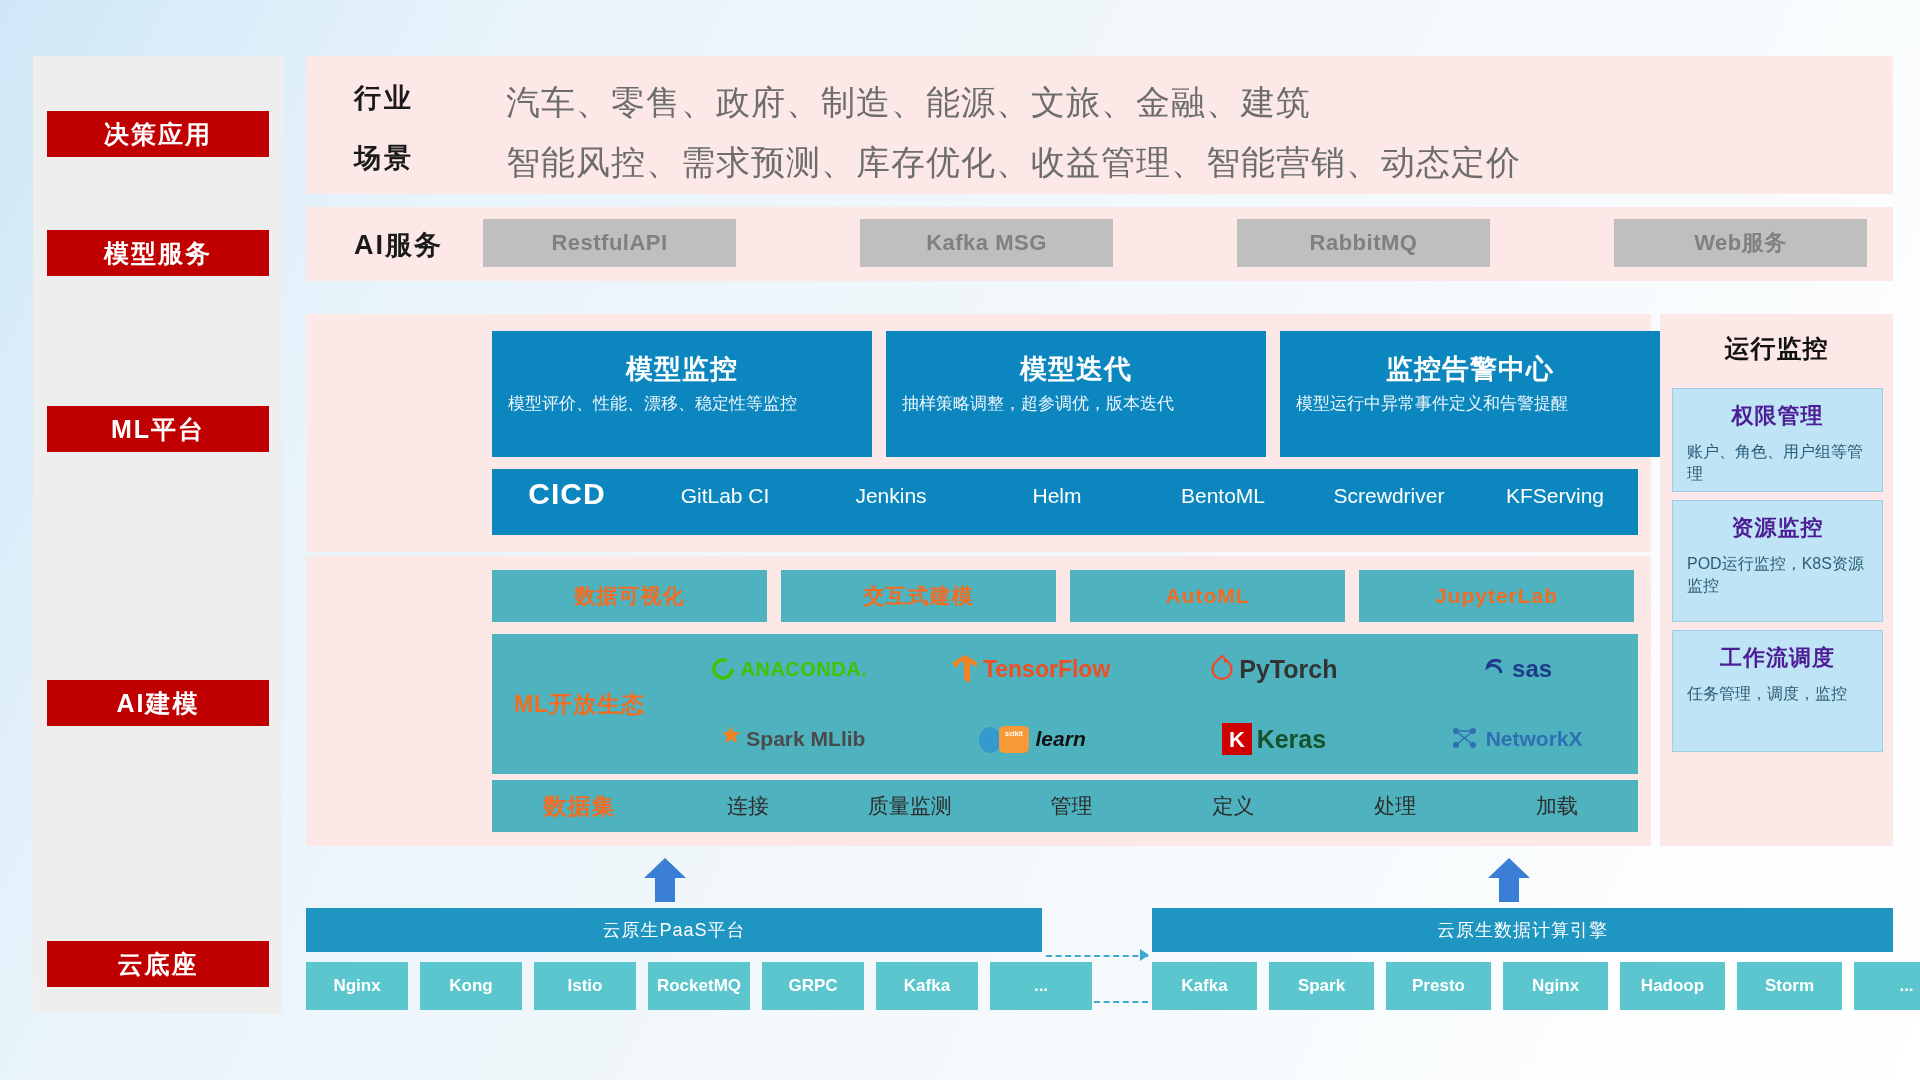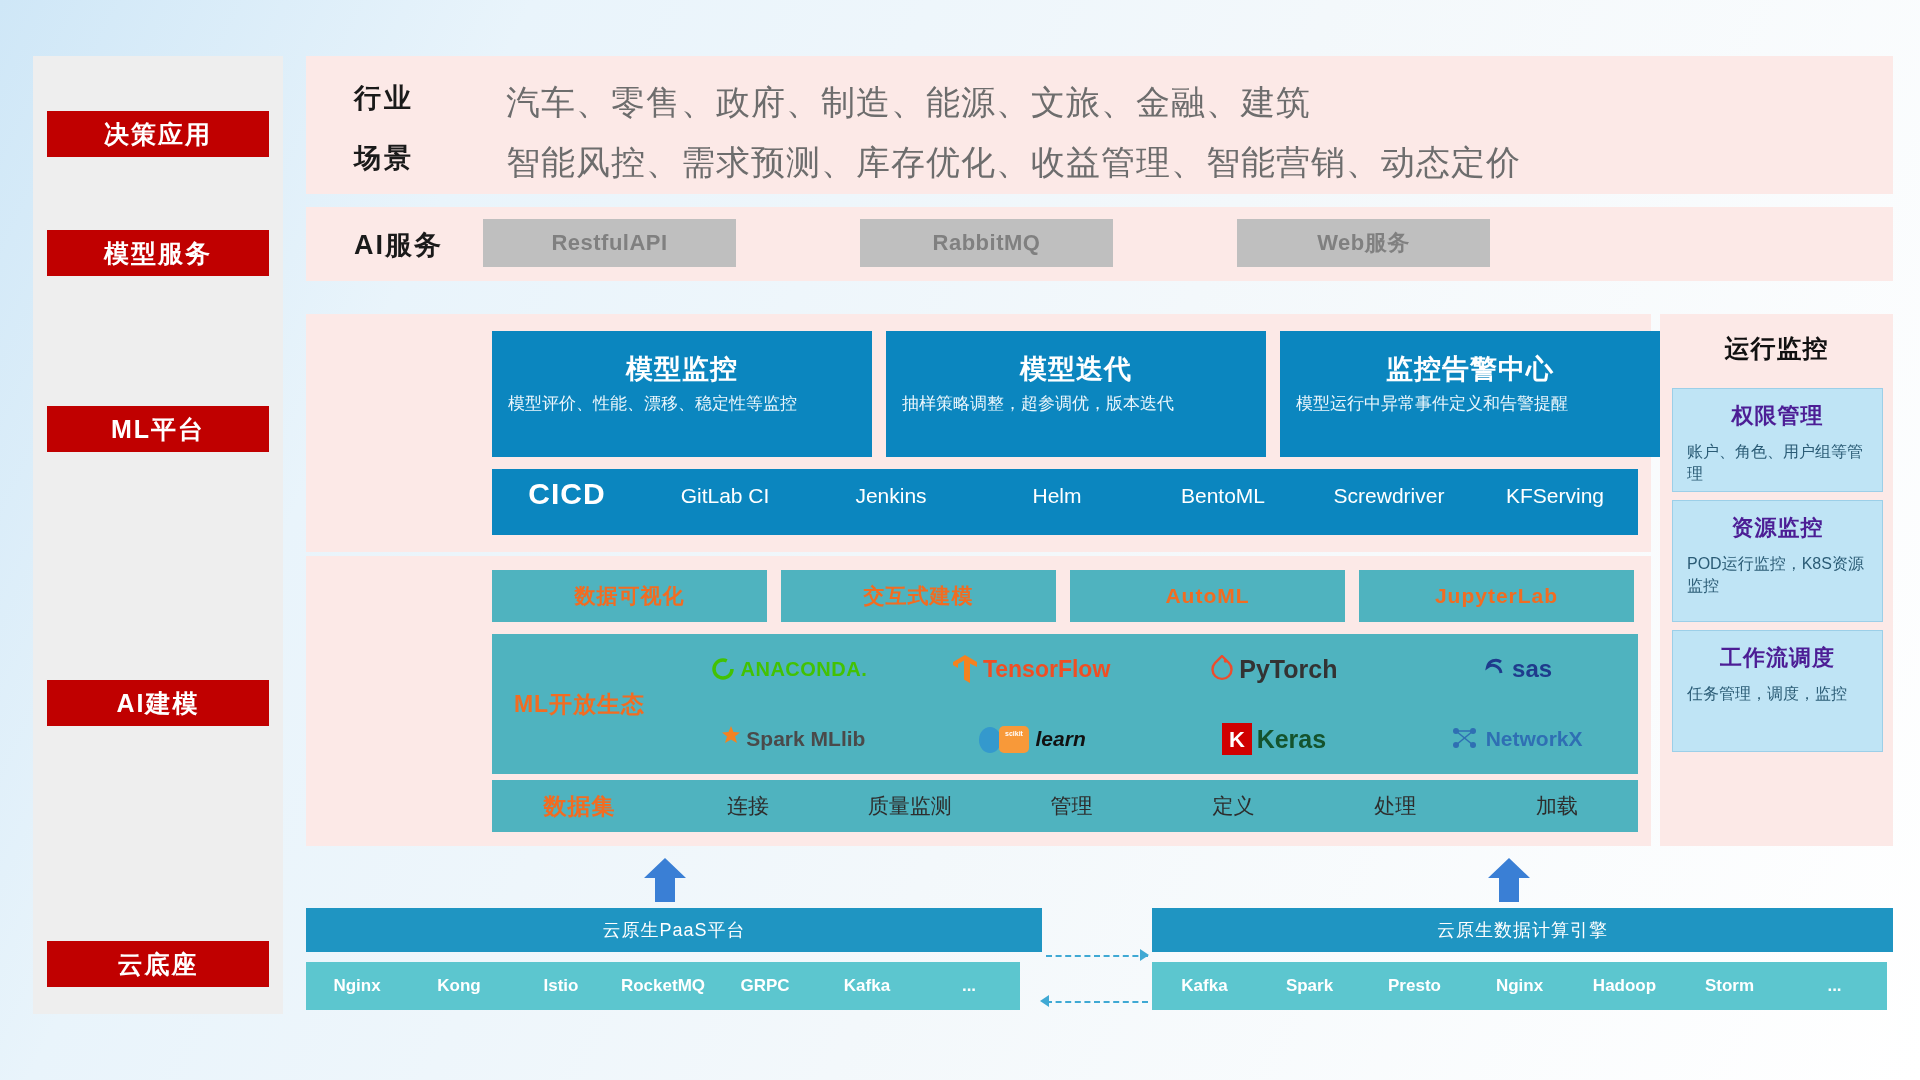--- a/index.html
+++ b/index.html
@@ -73,21 +73,21 @@
   .rbox{position:absolute;left:12px;width:209px;background:#bfe4f5;border:1px solid #9ccfe8;}
   .rb1{top:74px;height:102px}.rb2{top:186px;height:120px}.rb3{top:316px;height:120px}
   .rbox .rh{text-align:center;font-weight:bold;font-size:22px;color:#4c1d95;margin-top:12px;letter-spacing:1px;}
   .rbox .rd{font-size:16px;color:#2b5c76;margin:10px 14px 0 14px;line-height:1.35;}
 
   
   .cbar{position:absolute;height:44px;background:#1f95c2;color:#fff;font-size:18px;
         display:flex;align-items:center;justify-content:center;letter-spacing:1px;}
   .cbarL{left:306px;top:908px;width:736px;}
   .cbarR{left:1152px;top:908px;width:741px;}
-  .chiprow{position:absolute;top:962px;display:flex;gap:0;}
+  .chiprow{position:absolute;top:962px;display:flex;gap:12px;}
   .chipL{left:306px}.chipR{left:1152px}
   .chip{height:48px;background:#5cc6cf;color:#ffffff;font-weight:bold;font-size:17px;
         display:flex;align-items:center;justify-content:center;text-align:center;line-height:1.15;padding:0 6px;}
   .arrowUp{position:absolute;width:42px;height:44px;}
   .dashline{position:absolute;left:1046px;width:102px;height:0;border-top:2px dashed #3fa9d4;}
   .dashArrowR{position:absolute;left:1140px;width:0;height:0;border-top:6px solid transparent;border-bottom:6px solid transparent;border-left:9px solid #3fa9d4;}
   .dashArrowL{position:absolute;left:1040px;width:0;height:0;border-top:6px solid transparent;border-bottom:6px solid transparent;border-right:9px solid #3fa9d4;}
 
   .logotxt{font-weight:bold;display:flex;align-items:center;gap:5px;}
 </style>
@@ -117,20 +117,21 @@
     <div class="lbl r1a">行业</div>
     <div class="val r1a">汽车、零售、政府、制造、能源、文旅、金融、建筑</div>
     <div class="lbl r1b">场景</div>
     <div class="val r1b">智能风控、需求预测、库存优化、收益管理、智能营销、动态定价</div>
   </div>
 
   <div class="panel row2">
     <div class="lbl">AI服务</div>
     <div class="svcwrap">
       <div class="svc">RestfulAPI</div>
+      <div class="svc">Kafka MSG</div>
       <div class="svc">RabbitMQ</div>
       <div class="svc">Web服务</div>
     </div>
   </div>
 
   <div class="panel row3">
     <div class="lbl">MLOps</div>
     <div class="mlops-cards">
       <div class="mcard">
         <div class="h">模型监控</div>

